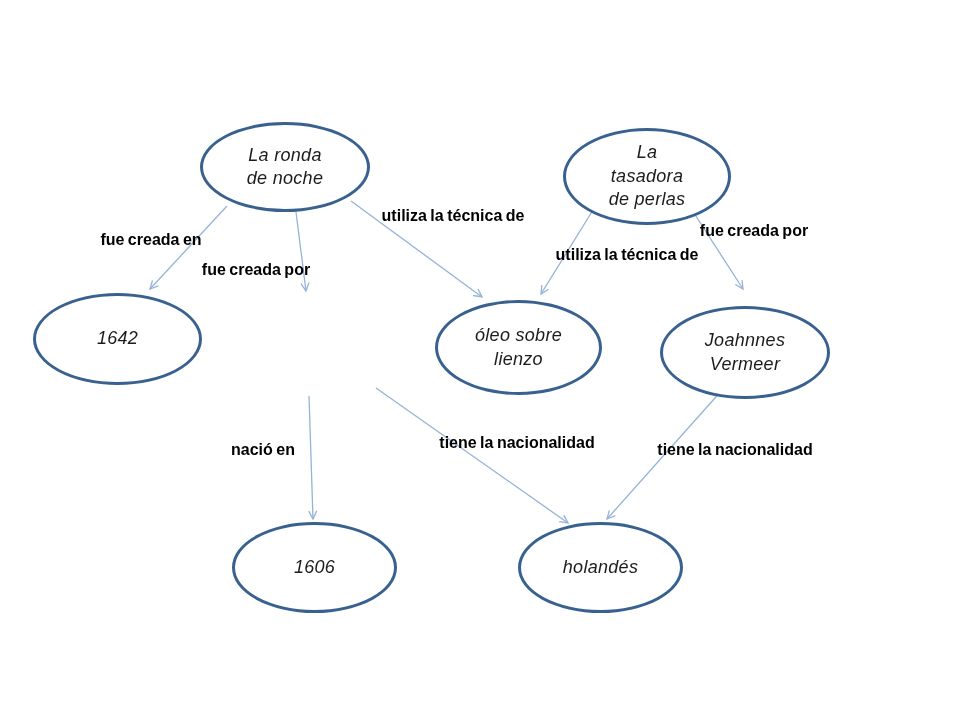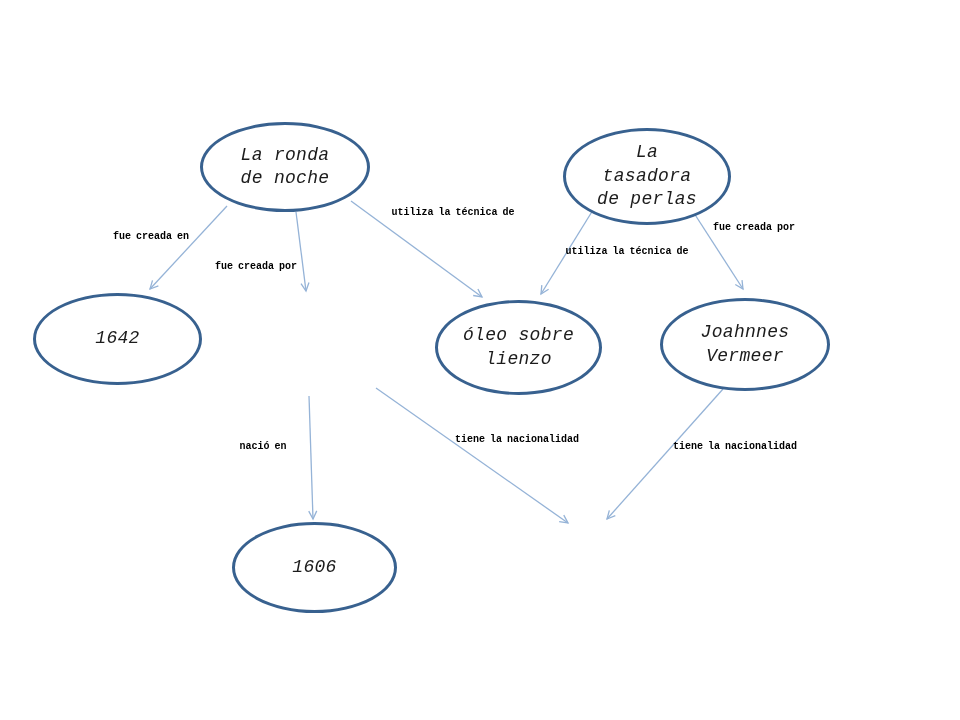--- a/index.html
+++ b/index.html
@@ -2,21 +2,21 @@
 <html><head>
 <meta charset="utf-8">
 <style>
   html, body { margin: 0; padding: 0; background: #ffffff; }
   .canvas {
     position: relative;
     width: 960px;
     height: 720px;
     background: #ffffff;
     overflow: hidden;
-    font-family: Liberation Mono, monospace;
+    font-family: Liberation Sans, sans-serif;
   }
   .edges-layer {
     position: absolute;
     left: 0; top: 0;
     width: 960px; height: 720px;
     z-index: 1;
   }
   .node {
     position: absolute;
     box-sizing: border-box;
@@ -33,21 +33,21 @@
     font-style: italic;
     font-size: 18px;
     line-height: 1.3;
     letter-spacing: 0.3px;
     color: #1c1c1c;
     white-space: pre-line;
   }
   .edge-label {
     position: absolute;
     transform: translateX(-50%);
-    font-size: 10px;
+    font-size: 16px;
     font-weight: 600;
     color: #000000;
     white-space: nowrap;
     word-spacing: -1px;
     z-index: 3;
   }
 </style>
 </head>
 <body>
 
@@ -83,29 +83,32 @@
   <div class="node" style="left:33px; top:293px; width:169px; height:92px;text-align:center;">
     <span class="node-label">1642</span>
   </div>
 
 
   <div class="node" style="left:435px; top:300px; width:167px; height:95px;">
     <span class="node-label">óleo sobre
 lienzo</span>
   </div>
 
-  <div class="node" style="left:660px; top:298px; width:170px; height:93px;">
+  <div class="node" style="left:660px; top:306px; width:170px; height:93px;">
     <span class="node-label">Joahnnes
 Vermeer</span>
   </div>
 
   <div class="node" style="left:232px; top:522px; width:165px; height:91px;">
     <span class="node-label">1606</span>
   </div>
 
+  <div class="node" style="left:518px; top:522px; width:165px; height:91px;">
+    <span class="node-label">holandés</span>
+  </div>
 
   <div class="edge-label" style="left:151px; top:231px;">fue creada en</div>
 
   <div class="edge-label" style="left:256px; top:261px;">fue creada por</div>
 
   <div class="edge-label" style="left:453px; top:207px;">utiliza la técnica de</div>
 
   <div class="edge-label" style="left:627px; top:246px;">utiliza la técnica de</div>
 
   <div class="edge-label" style="left:754px; top:222px;">fue creada por</div>

